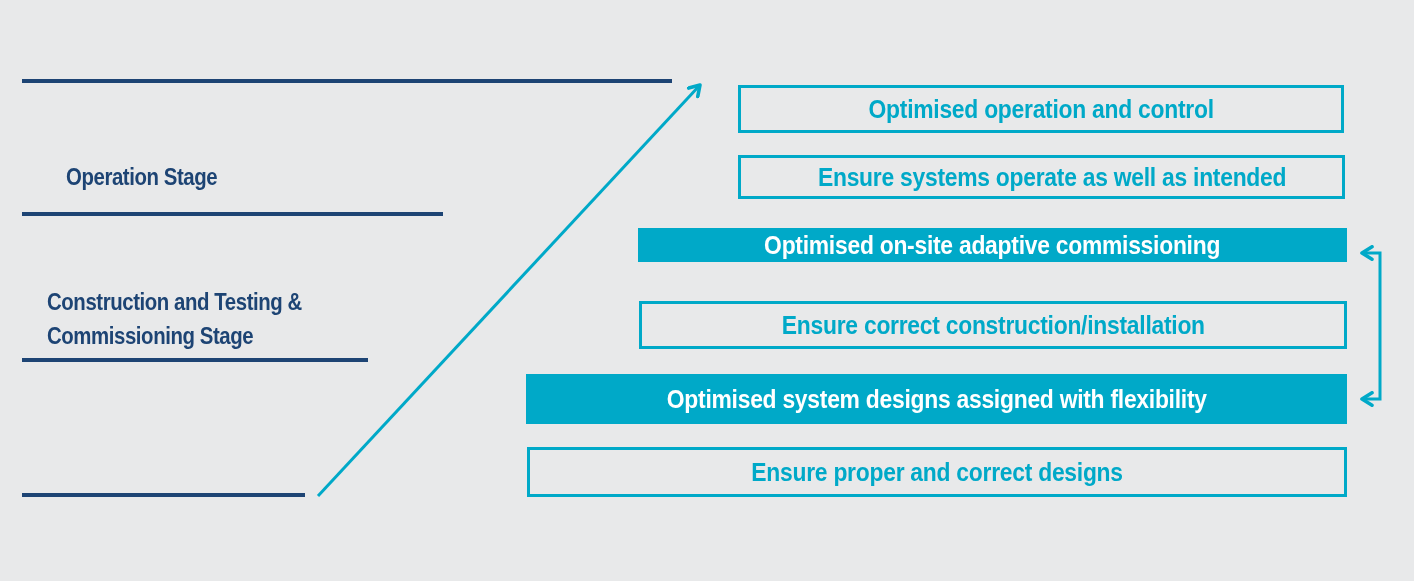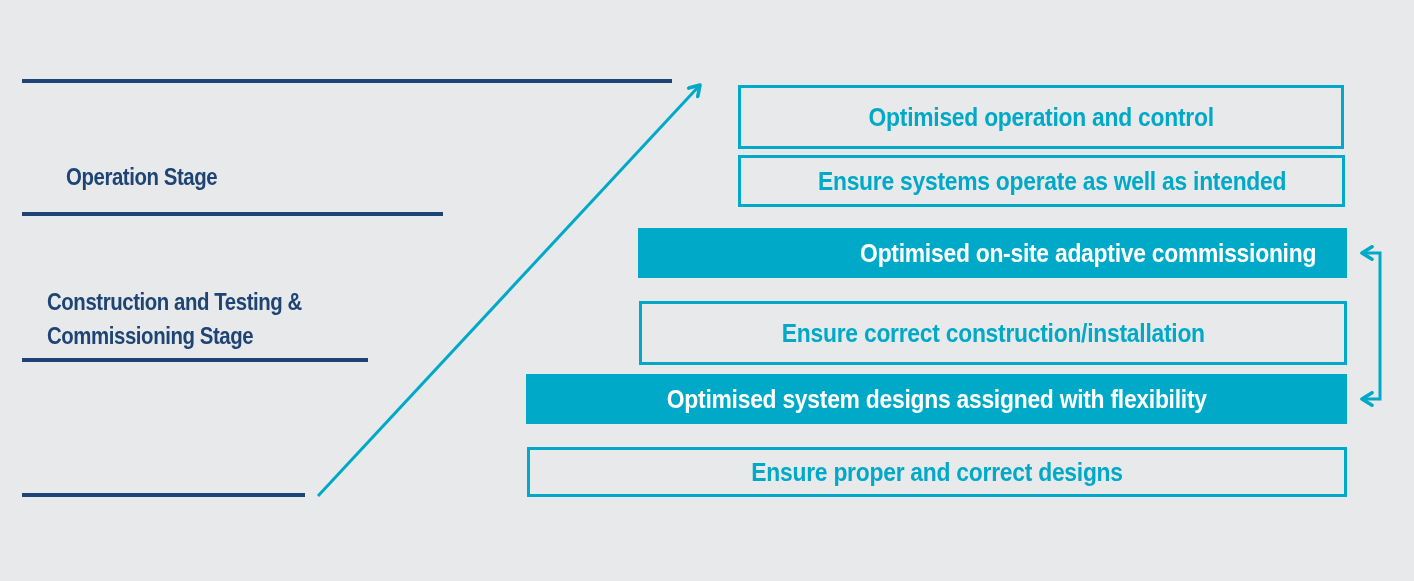--- a/index.html
+++ b/index.html
@@ -72,24 +72,24 @@
   .box.outlined {
     border: 3px solid var(--cyan, #00a9c8);
     color: var(--cyan, #00a9c8);
     background: transparent;
   }
   .box.filled {
     background: var(--cyan, #00a9c8);
     color: var(--white, #ffffff);
     border: none;
   }
-  .box-1 { left: 738px; top: 85px;  width: 606px; height: 64px; }
-  .box-2 { left: 738px; top: 155px; width: 607px; height: 52px; padding-left: 21px; }
-  .box-3 { left: 638px; top: 228px; width: 709px; height: 50px; justify-content: flex-end; }
-  .box-4 { left: 639px; top: 301px; width: 708px; height: 64px; }
+  .box-1 { left: 738px; top: 85px;  width: 606px; height: 48px; }
+  .box-2 { left: 738px; top: 155px; width: 607px; height: 44px; padding-left: 21px; }
+  .box-3 { left: 638px; top: 228px; width: 709px; height: 34px; }
+  .box-4 { left: 639px; top: 301px; width: 708px; height: 48px; }
   .box-5 { left: 526px; top: 374px; width: 821px; height: 50px; }
   .box-6 { left: 527px; top: 447px; width: 820px; height: 50px; }
 </style>
 </head>
 <body>
 
 <div class="canvas">
 
   <svg class="overlay" viewBox="0 0 1414 581" xmlns="http://www.w3.org/2000/svg">
     <defs>

